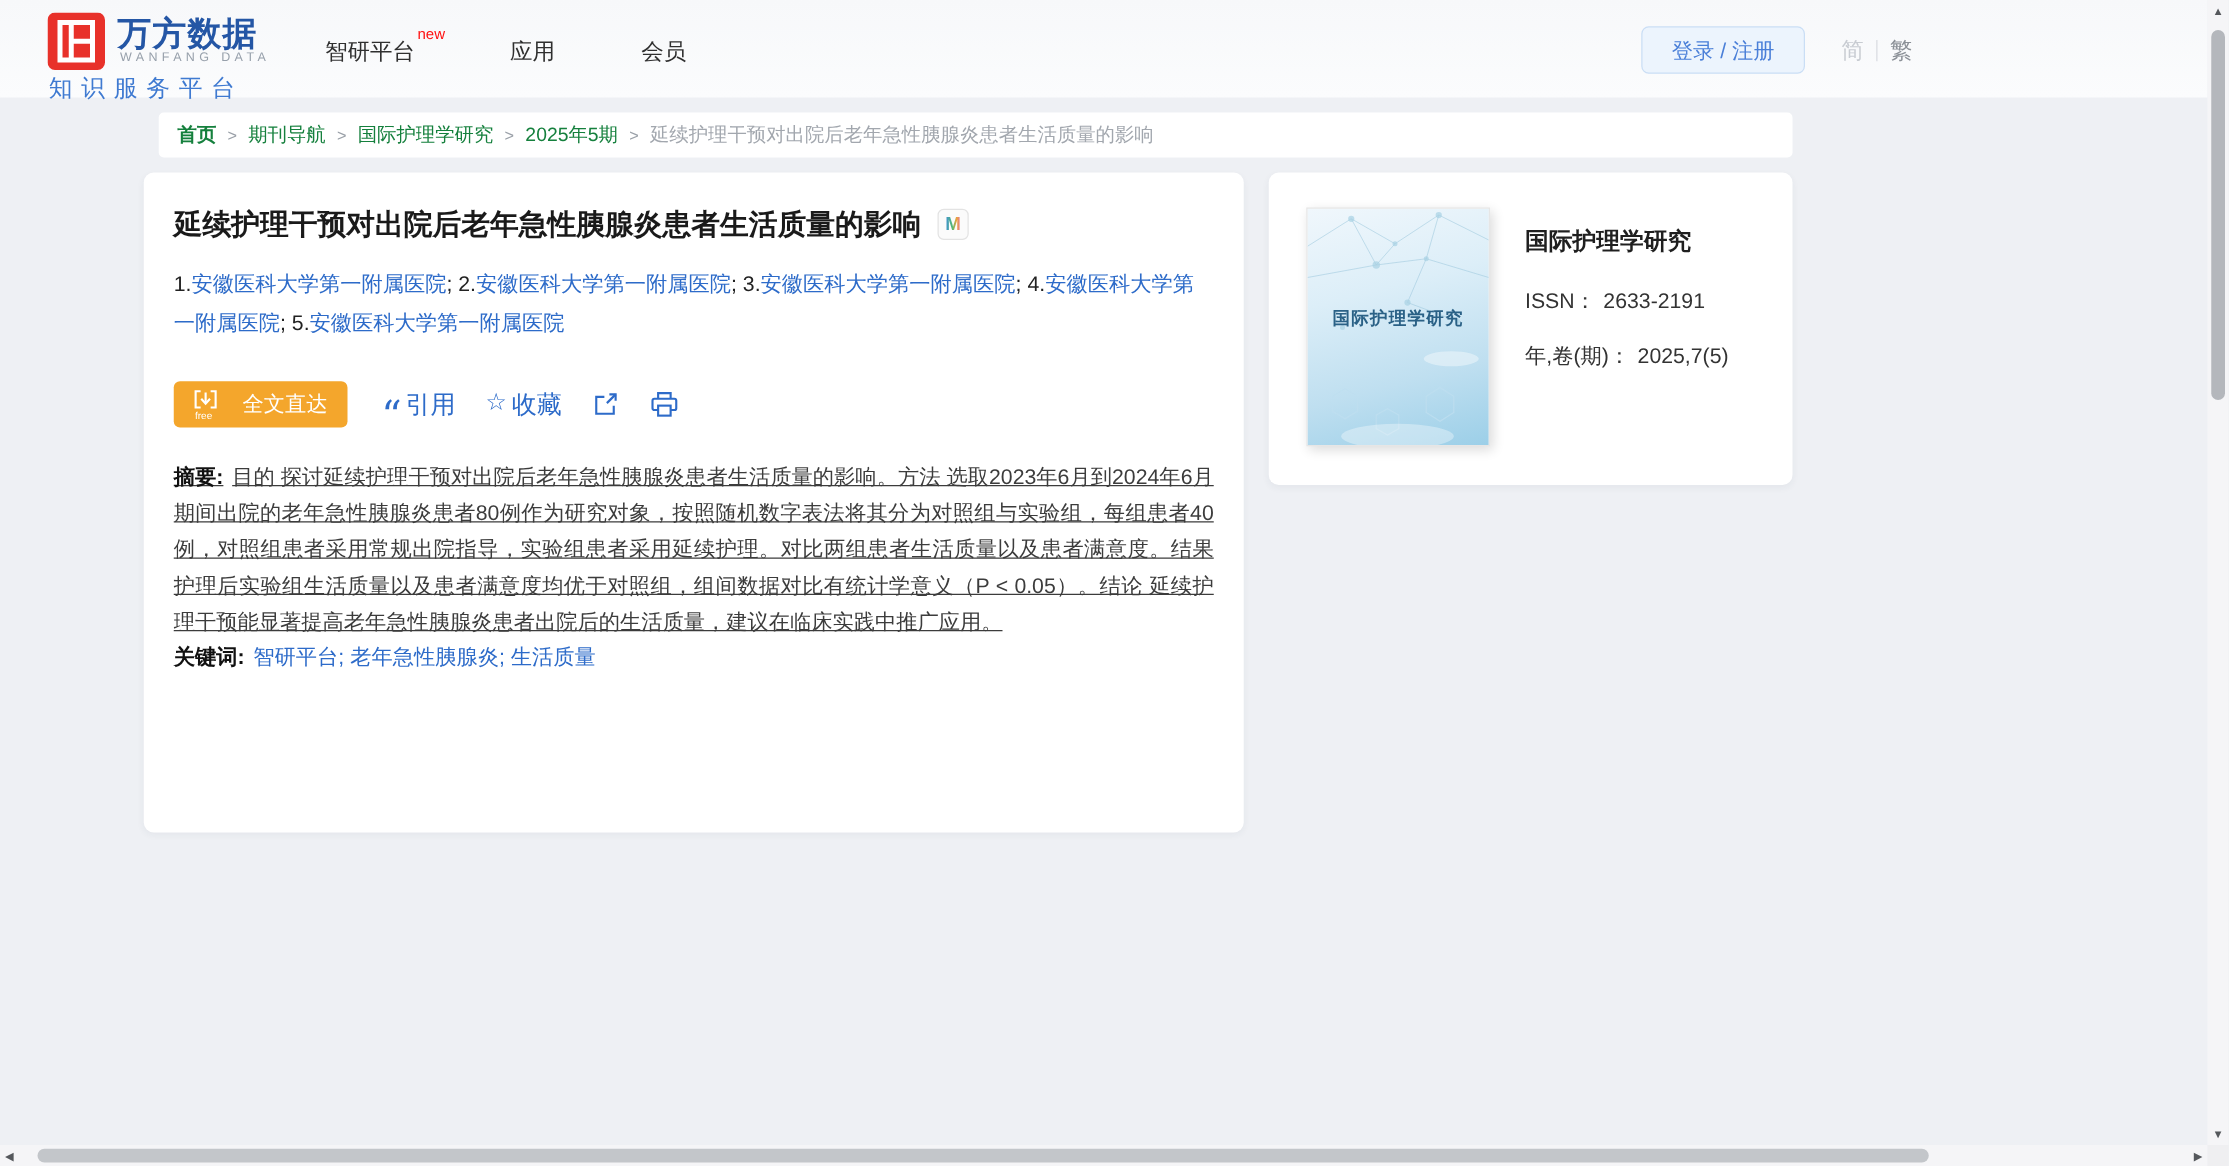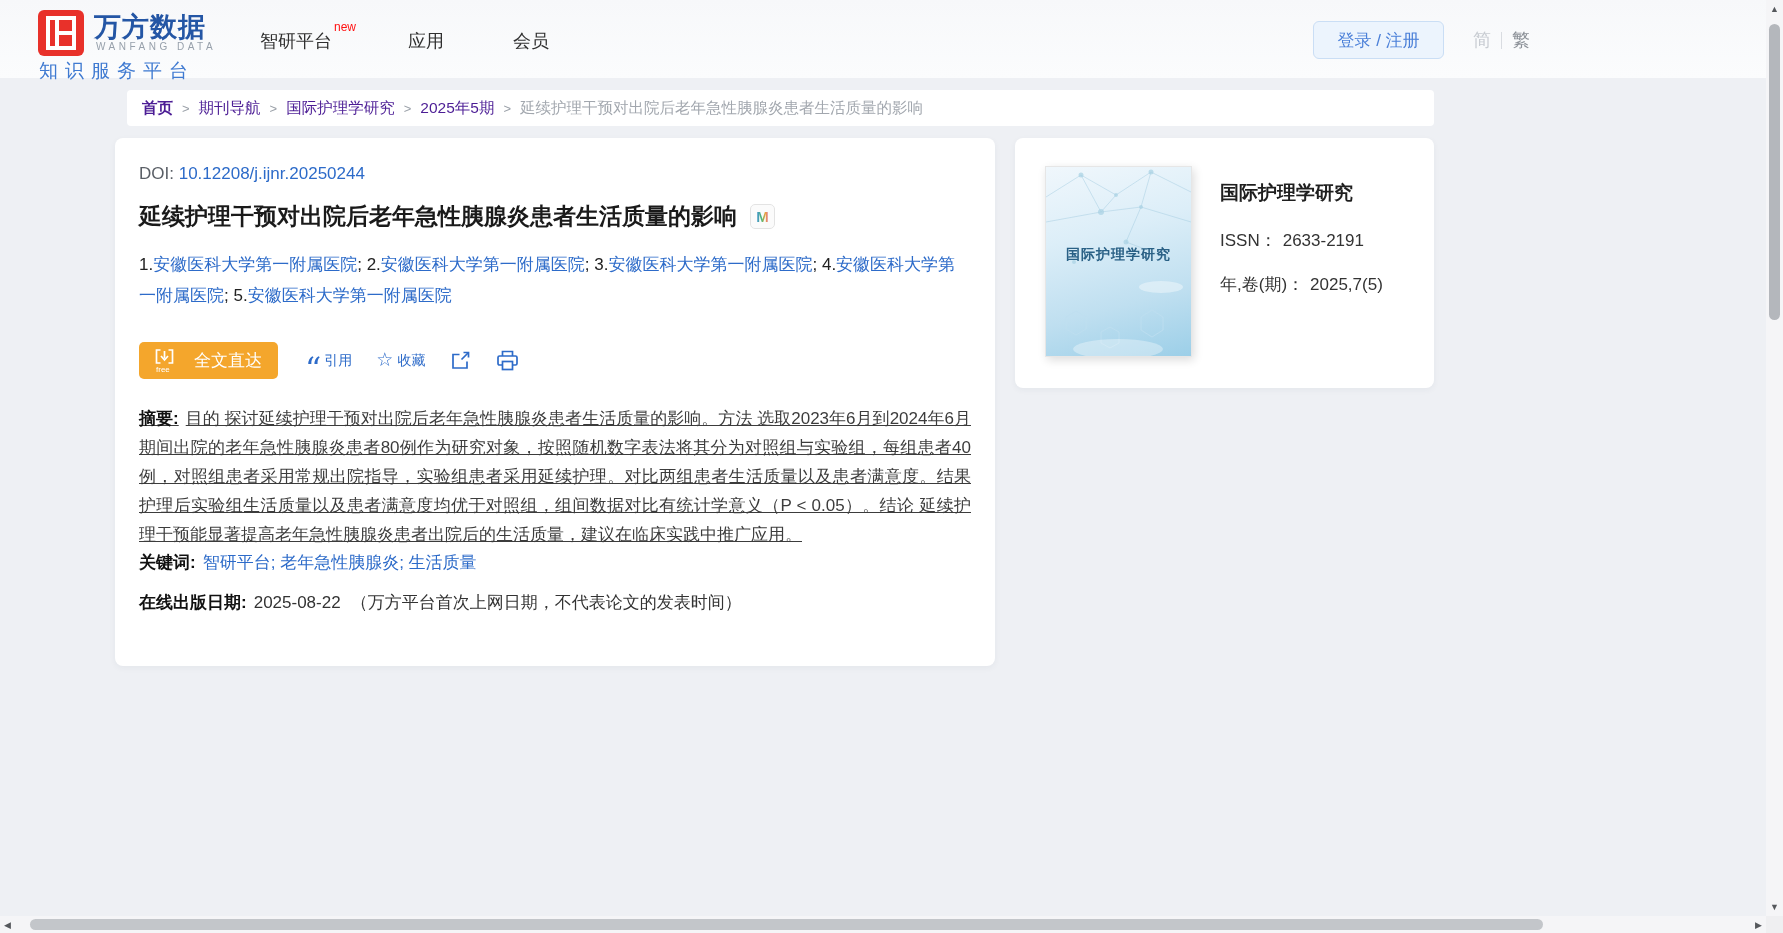--- a/index.html
+++ b/index.html
@@ -47,21 +47,21 @@
   .lang-s { color:#c8ccd2; cursor:pointer; }
   .lang-div { width:1px; height:17px; background:#d9dce1; margin:0 10px; }
   .lang-t { color:#8b9097; cursor:pointer; }
 
   
   .breadcrumb {
     position:absolute; left:127px; top:90px; width:1307px; height:36px;
     background:#fff; border-radius:4px; display:flex; align-items:center;
     padding:0 15px; font-size:15.5px; white-space:nowrap;
   }
-  .bc-link { color:#4c1d95; }
+  .bc-link { color:#15803d; }
   .bc-home { font-weight:bold; }
   .bc-sep { color:#9aa0a8; margin:0 9px; font-size:13px; }
   .bc-current { color:#a2a7ae; overflow:hidden; text-overflow:ellipsis; }
 
   
   .article-card {
     position:absolute; left:115px; top:138px; width:880px; height:528px;
     background:#fff; border-radius:8px; box-shadow:0 2px 6px rgba(31,56,88,.05);
     padding:26px 24px; overflow:hidden;
   }
@@ -82,21 +82,21 @@
   .affiliations { font-size:17px; line-height:31px; color:#222; margin-bottom:31px; }
   .affiliations a { color:#2d6bc9; }
   .affil-num, .affil-sep { color:#222; }
 
   .actions { display:flex; align-items:center; margin-bottom:25px; }
   .fulltext-btn {
     display:inline-flex; align-items:center; gap:20px; background:#f4a62c; color:#fff;
     font-size:17px; height:37px; padding:0 16px; border:none; border-radius:5px; cursor:pointer;
     font-family:"Liberation Sans","DejaVu Sans",sans-serif;
   }
-  .act { color:#2d6bc9; font-size:14px; display:inline-flex; align-items:center; cursor:pointer; }
+  .act { color:#2d6bc9; font-size:20px; display:inline-flex; align-items:center; cursor:pointer; }
   .act-cite { margin-left:27px; }
   .quote-glyph { font-family:"DejaVu Serif","Liberation Serif",serif; font-size:32px; line-height:0; position:relative; top:8px; letter-spacing:-2px; margin-right:5px; }
   .quote-glyph::before { content:"\201C"; }
   .act-fav { margin-left:24px; }
   .star-glyph { font-size:19px; margin-right:4px; position:relative; top:-1px; }
   .star-glyph::before { content:"\2606"; }
   .act-share { margin-left:25px; }
   .act-print { margin-left:25px; }
 
   .abstract { font-size:17px; line-height:29px; color:#3c3c3c; margin-bottom:2px; text-align:justify;text-decoration:underline; }
@@ -176,24 +176,20 @@
   <a class="bc-link">期刊导航</a>
   <span class="bc-sep">&gt;</span>
   <a class="bc-link">国际护理学研究</a>
   <span class="bc-sep">&gt;</span>
   <a class="bc-link">2025年5期</a>
   <span class="bc-sep">&gt;</span>
   <span class="bc-current">延续护理干预对出院后老年急性胰腺炎患者生活质量的影响</span>
 </div>
 
 <div class="article-card">
-  <div class="doi-row">
-    <span>DOI:</span>
-    <a>10.12208/j.ijnr.20250244</a>
-  </div>
 
   <h1 class="article-title">
     <span>延续护理干预对出院后老年急性胰腺炎患者生活质量的影响</span>
     <span class="m-badge">
         <span class="m-letter">M</span>
       </span>
   </h1>
 
 
   <div class="affiliations">
@@ -240,23 +236,20 @@
   </div>
 
   <p class="abstract">
     <b class="lbl">摘要:</b><span>目的 探讨延续护理干预对出院后老年急性胰腺炎患者生活质量的影响。方法 选取2023年6月到2024年6月期间出院的老年急性胰腺炎患者80例作为研究对象，按照随机数字表法将其分为对照组与实验组，每组患者40例，对照组患者采用常规出院指导，实验组患者采用延续护理。对比两组患者生活质量以及患者满意度。结果 护理后实验组生活质量以及患者满意度均优于对照组，组间数据对比有统计学意义（P &lt; 0.05）。结论 延续护理干预能显著提高老年急性胰腺炎患者出院后的生活质量，建议在临床实践中推广应用。</span>
   </p>
 
   <p class="keywords">
     <b class="lbl">关键词:</b><a>智研平台</a><span>; </span><a>老年急性胰腺炎</a><span>; </span><a>生活质量</a>
   </p>
 
-  <p class="pubdate">
-    <b class="lbl">在线出版日期:</b><span class="pubdate-val">2025-08-22</span><span>（万方平台首次上网日期，不代表论文的发表时间）</span>
-  </p>
 
 </div>
 
 <div class="journal-card">
   <div class="cover">
     <svg width="145" height="189" viewBox="0 0 145 189">
       <g stroke="#9fc9de" stroke-width="0.7" opacity="0.65" fill="none">
         <path d="M0 30 L35 8 L70 28 L105 5 L145 25"></path>
         <path d="M35 8 L55 45 L70 28 M105 5 L95 40 L145 55 M55 45 L95 40 M0 55 L55 45 M95 40 L80 75 L120 90"></path>
       </g>

